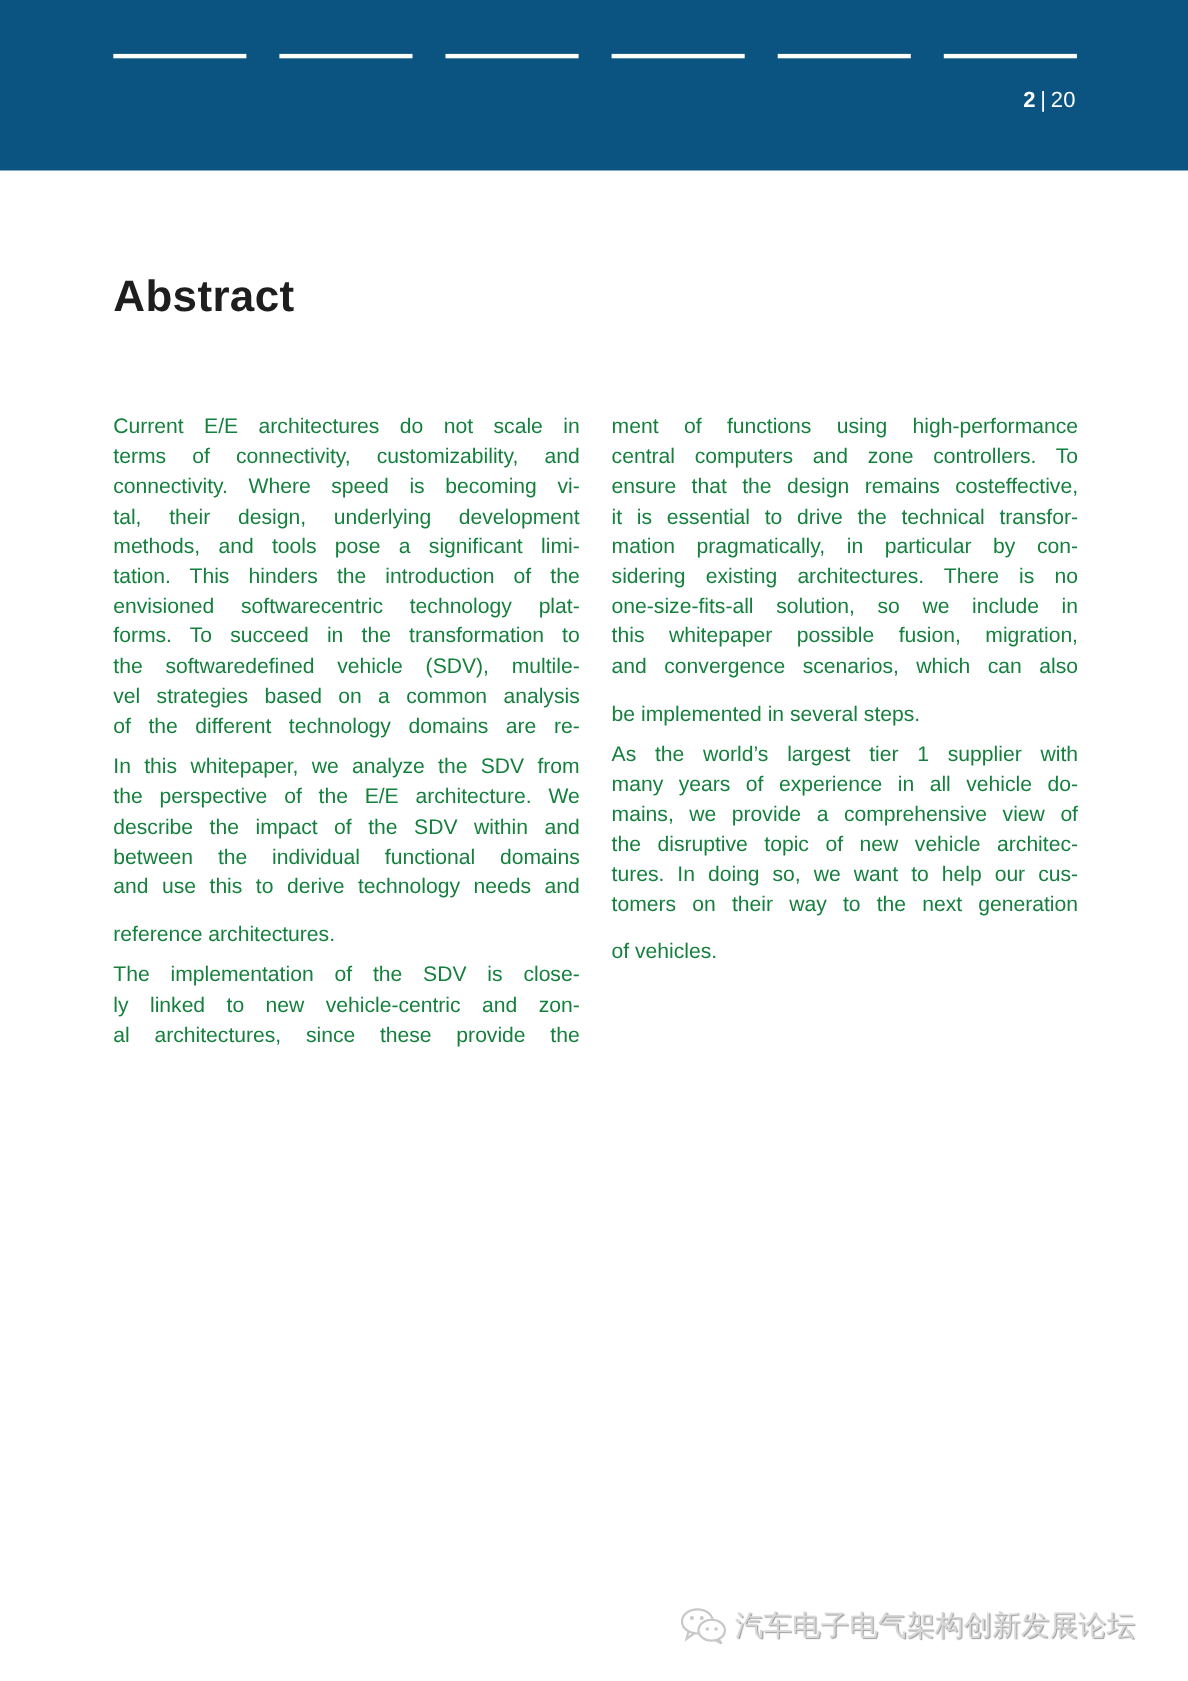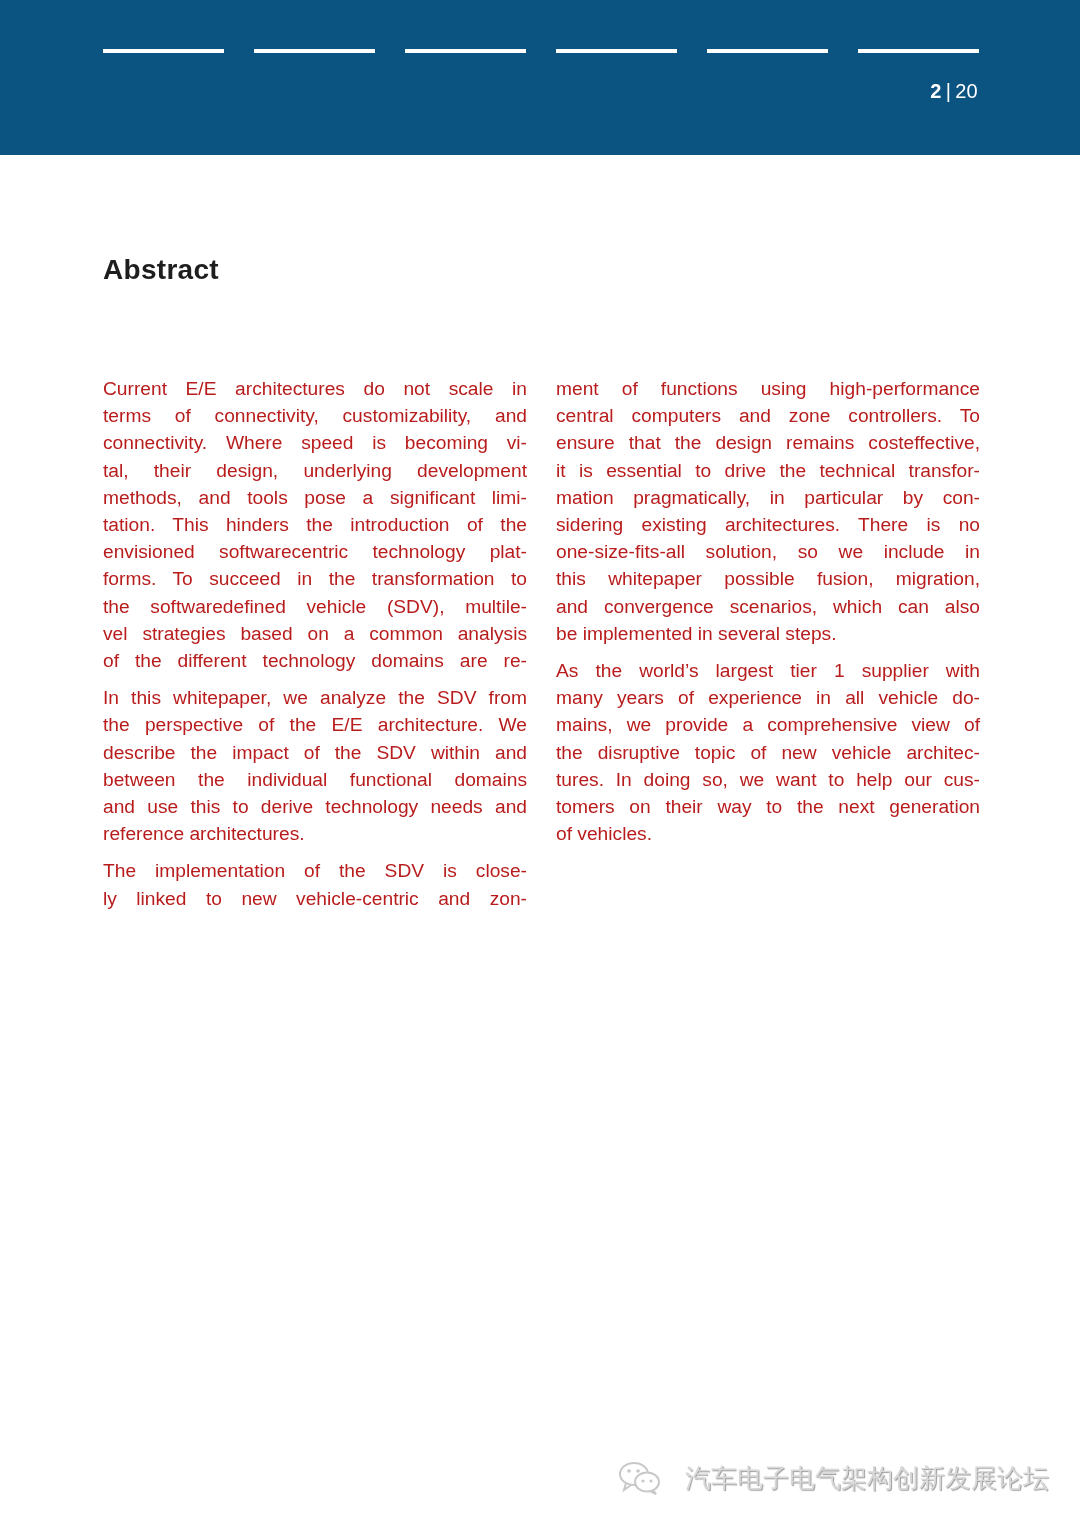--- a/index.html
+++ b/index.html
@@ -43,51 +43,51 @@
       line-height: 26px;
       letter-spacing: 0.3px;
     }
     .page-num .current { font-weight: bold; }
     .page-num .sep { margin: 0 4px; font-weight: normal; }
     .title {
       position: absolute;
       left: 103px;
       top: 248px;
       margin: 0;
-      font-size: 28px;
+      font-size: 40px;
       line-height: 44px;
       font-weight: bold;
       color: #1e1e1e;
       letter-spacing: 0.3px;
     }
     .col {
       position: absolute;
       top: 375px;
       width: 424px;
       font-size: 19.2px;
       line-height: 27.2px;
-      color: #b91c1c;
+      color: #15803d;
     }
     .col.left { left: 103px; }
     .col.right { left: 556px; width: 424px; }
     .col p {
       margin: 0 0 10px 0;
       text-align: justify;
       text-align-last: left;
       hyphens: manual;
     }
     .col p .ln { display: block; text-align: justify; text-align-last: justify; white-space: nowrap; }
-    .col p .ln.last { text-align-last: left; }
+    .col p .ln.last { text-align-last: left; margin-top: 16px; }
     .watermark {
       position: absolute;
       left: 618px;
       top: 1460px;
       display: flex;
       align-items: center;
-      gap: 23px;
+      gap: 6px;
       color: #d8d8d8;
       font-size: 26px;
       line-height: 36px;
       text-shadow: 1px 1px 1px #9a9a9a;
       font-family: "DejaVu Sans", sans-serif;
     }
     .wm-icon { width: 44px; height: 36px; }
   </style>
 </head>
 <body>
@@ -126,20 +126,21 @@
     <span class="ln">In this whitepaper, we analyze the SDV from</span>
     <span class="ln">the perspective of the E/E architecture. We</span>
     <span class="ln">describe the impact of the SDV within and</span>
     <span class="ln">between the individual functional domains</span>
     <span class="ln">and use this to derive technology needs and</span>
     <span class="ln last">reference architectures.</span>
   </p>
   <p>
     <span class="ln">The implementation of the SDV is close-</span>
     <span class="ln">ly linked to new vehicle-centric and zon-</span>
+    <span class="ln">al architectures, since these provide the</span>
   </p>
 </div>
 
 <div class="col right">
   <p>
     <span class="ln">ment of functions using high-performance</span>
     <span class="ln">central computers and zone controllers. To</span>
     <span class="ln">ensure that the design remains costeffective,</span>
     <span class="ln">it is essential to drive the technical transfor-</span>
     <span class="ln">mation pragmatically, in particular by con-</span>

